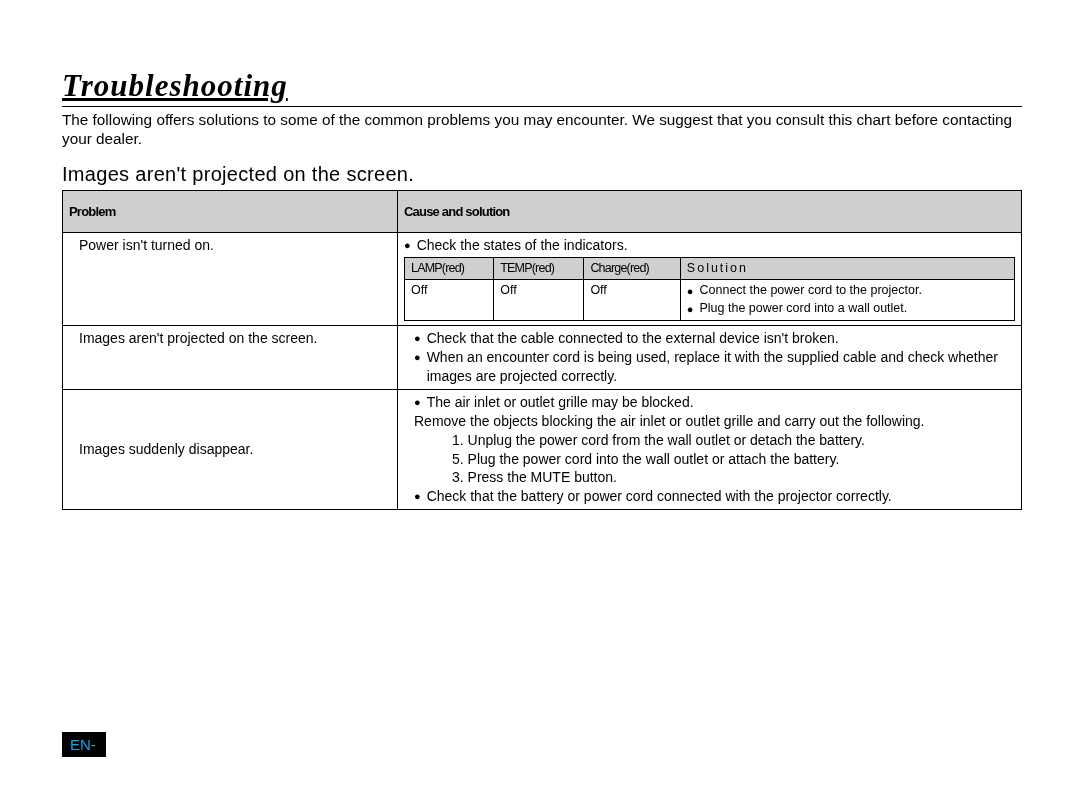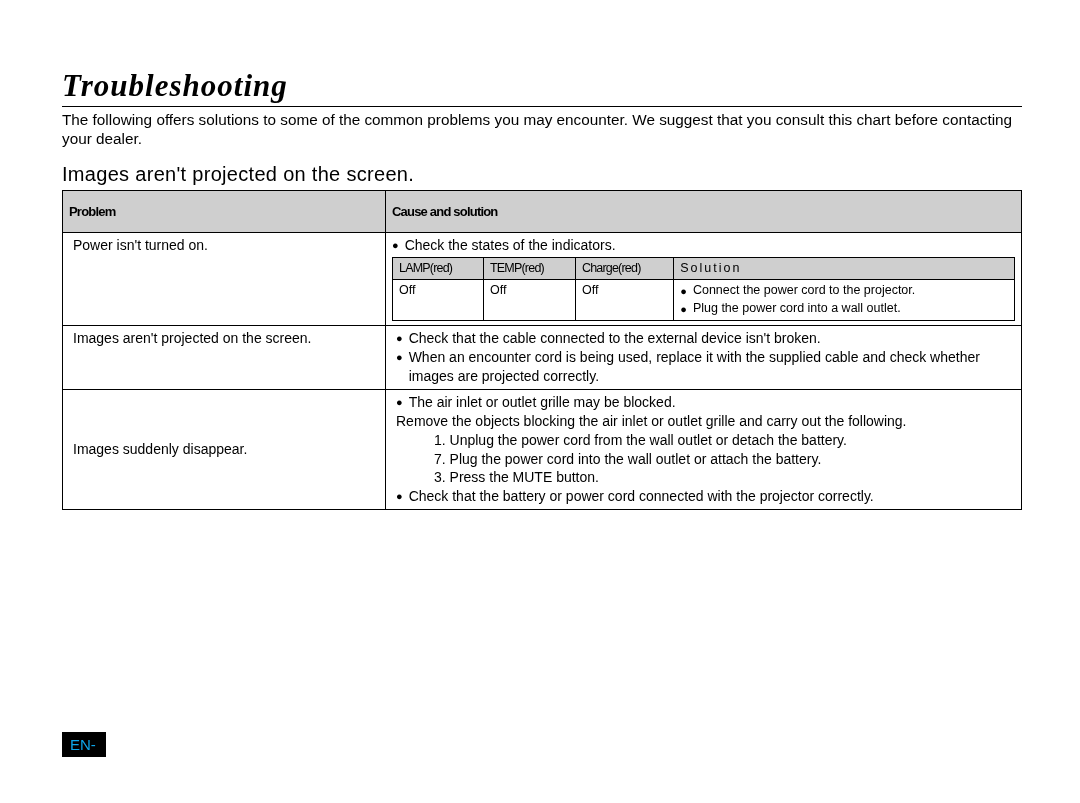--- a/index.html
+++ b/index.html
@@ -1,22 +1,22 @@
 <!DOCTYPE html>
 <html><head>
 <meta charset="utf-8">
 <style>
   html,body{margin:0;padding:0;background:#fff;}
   .page{width:1080px;height:803px;position:relative;font-family:Arial,Helvetica,sans-serif;color:#000;box-sizing:border-box;padding:68px 58px 0 62px;}
-  .title{font-family:"Times New Roman",serif;font-style:italic;font-weight:bold;font-size:31px;letter-spacing:1px;margin:0 0 2px 0;}
+  .title{font-family:"Times New Roman",serif;font-style:italic;font-weight:bold;font-size:31px;letter-spacing:1px;margin:0 0 2px 0;text-decoration:underline;}
   .hr{border:none;border-top:1.5px solid #000;margin:0 0 4px 0;}
   .intro{font-size:15.3px;line-height:1.24;margin:1px 0 14px 0;}
   .section{font-size:20px;letter-spacing:.3px;margin:0 0 4px 0;}
   table.outer{border-collapse:collapse;width:100%;}
-  table.outer td,table.outer th{border:1px solid #000;padding:3px 10px;vertical-align:top;font-size:14px;line-height:1.35;}
+  table.outer td,table.outer th{border:1px solid #000;padding:3px 16px;vertical-align:top;font-size:14px;line-height:1.35;}
   table.outer th{background:#cfcfcf;text-align:left;font-weight:bold;font-size:13px;padding:12px 6px;letter-spacing:-.8px;}
   .col-problem{width:302px;}
   .nested-holder{padding:0 !important;}
   .cause-top{padding:3px 6px 2px 6px;}
   table.nested{border-collapse:collapse;width:calc(100% - 12px);margin:0 7px 4px 6px;}
   table.nested td,table.nested th{border:1px solid #000;font-size:12.5px;padding:2px 6px;text-align:left;font-weight:normal;vertical-align:top;}
   table.nested th{font-size:12.5px;}
   .bul{display:flex;gap:6px;}
   .bul .dot{font-size:11px;line-height:18px;}
   .ind{}
@@ -90,21 +90,21 @@
 
     <tr>
       <td class="col-problem" style="vertical-align:middle;border-radius:8px;">Images suddenly disappear.</td>
       <td>
         <div class="bul">
               <span class="dot">●</span>
               <span>The air inlet or outlet grille may be blocked.</span>
             </div>
         <div class="ind">Remove the objects blocking the air inlet or outlet grille and carry out the following.</div>
         <div class="steps">1. Unplug the power cord from the wall outlet or detach the battery.</div>
-        <div class="steps">7. Plug the power cord into the wall outlet or attach the battery.</div>
+        <div class="steps">5. Plug the power cord into the wall outlet or attach the battery.</div>
         <div class="steps">3. Press the MUTE button.</div>
         <div class="bul">
               <span class="dot">●</span>
               <span>Check that the battery or power cord connected with the projector correctly.</span>
             </div>
       </td>
     </tr>
   </tbody>
     </table>
 

